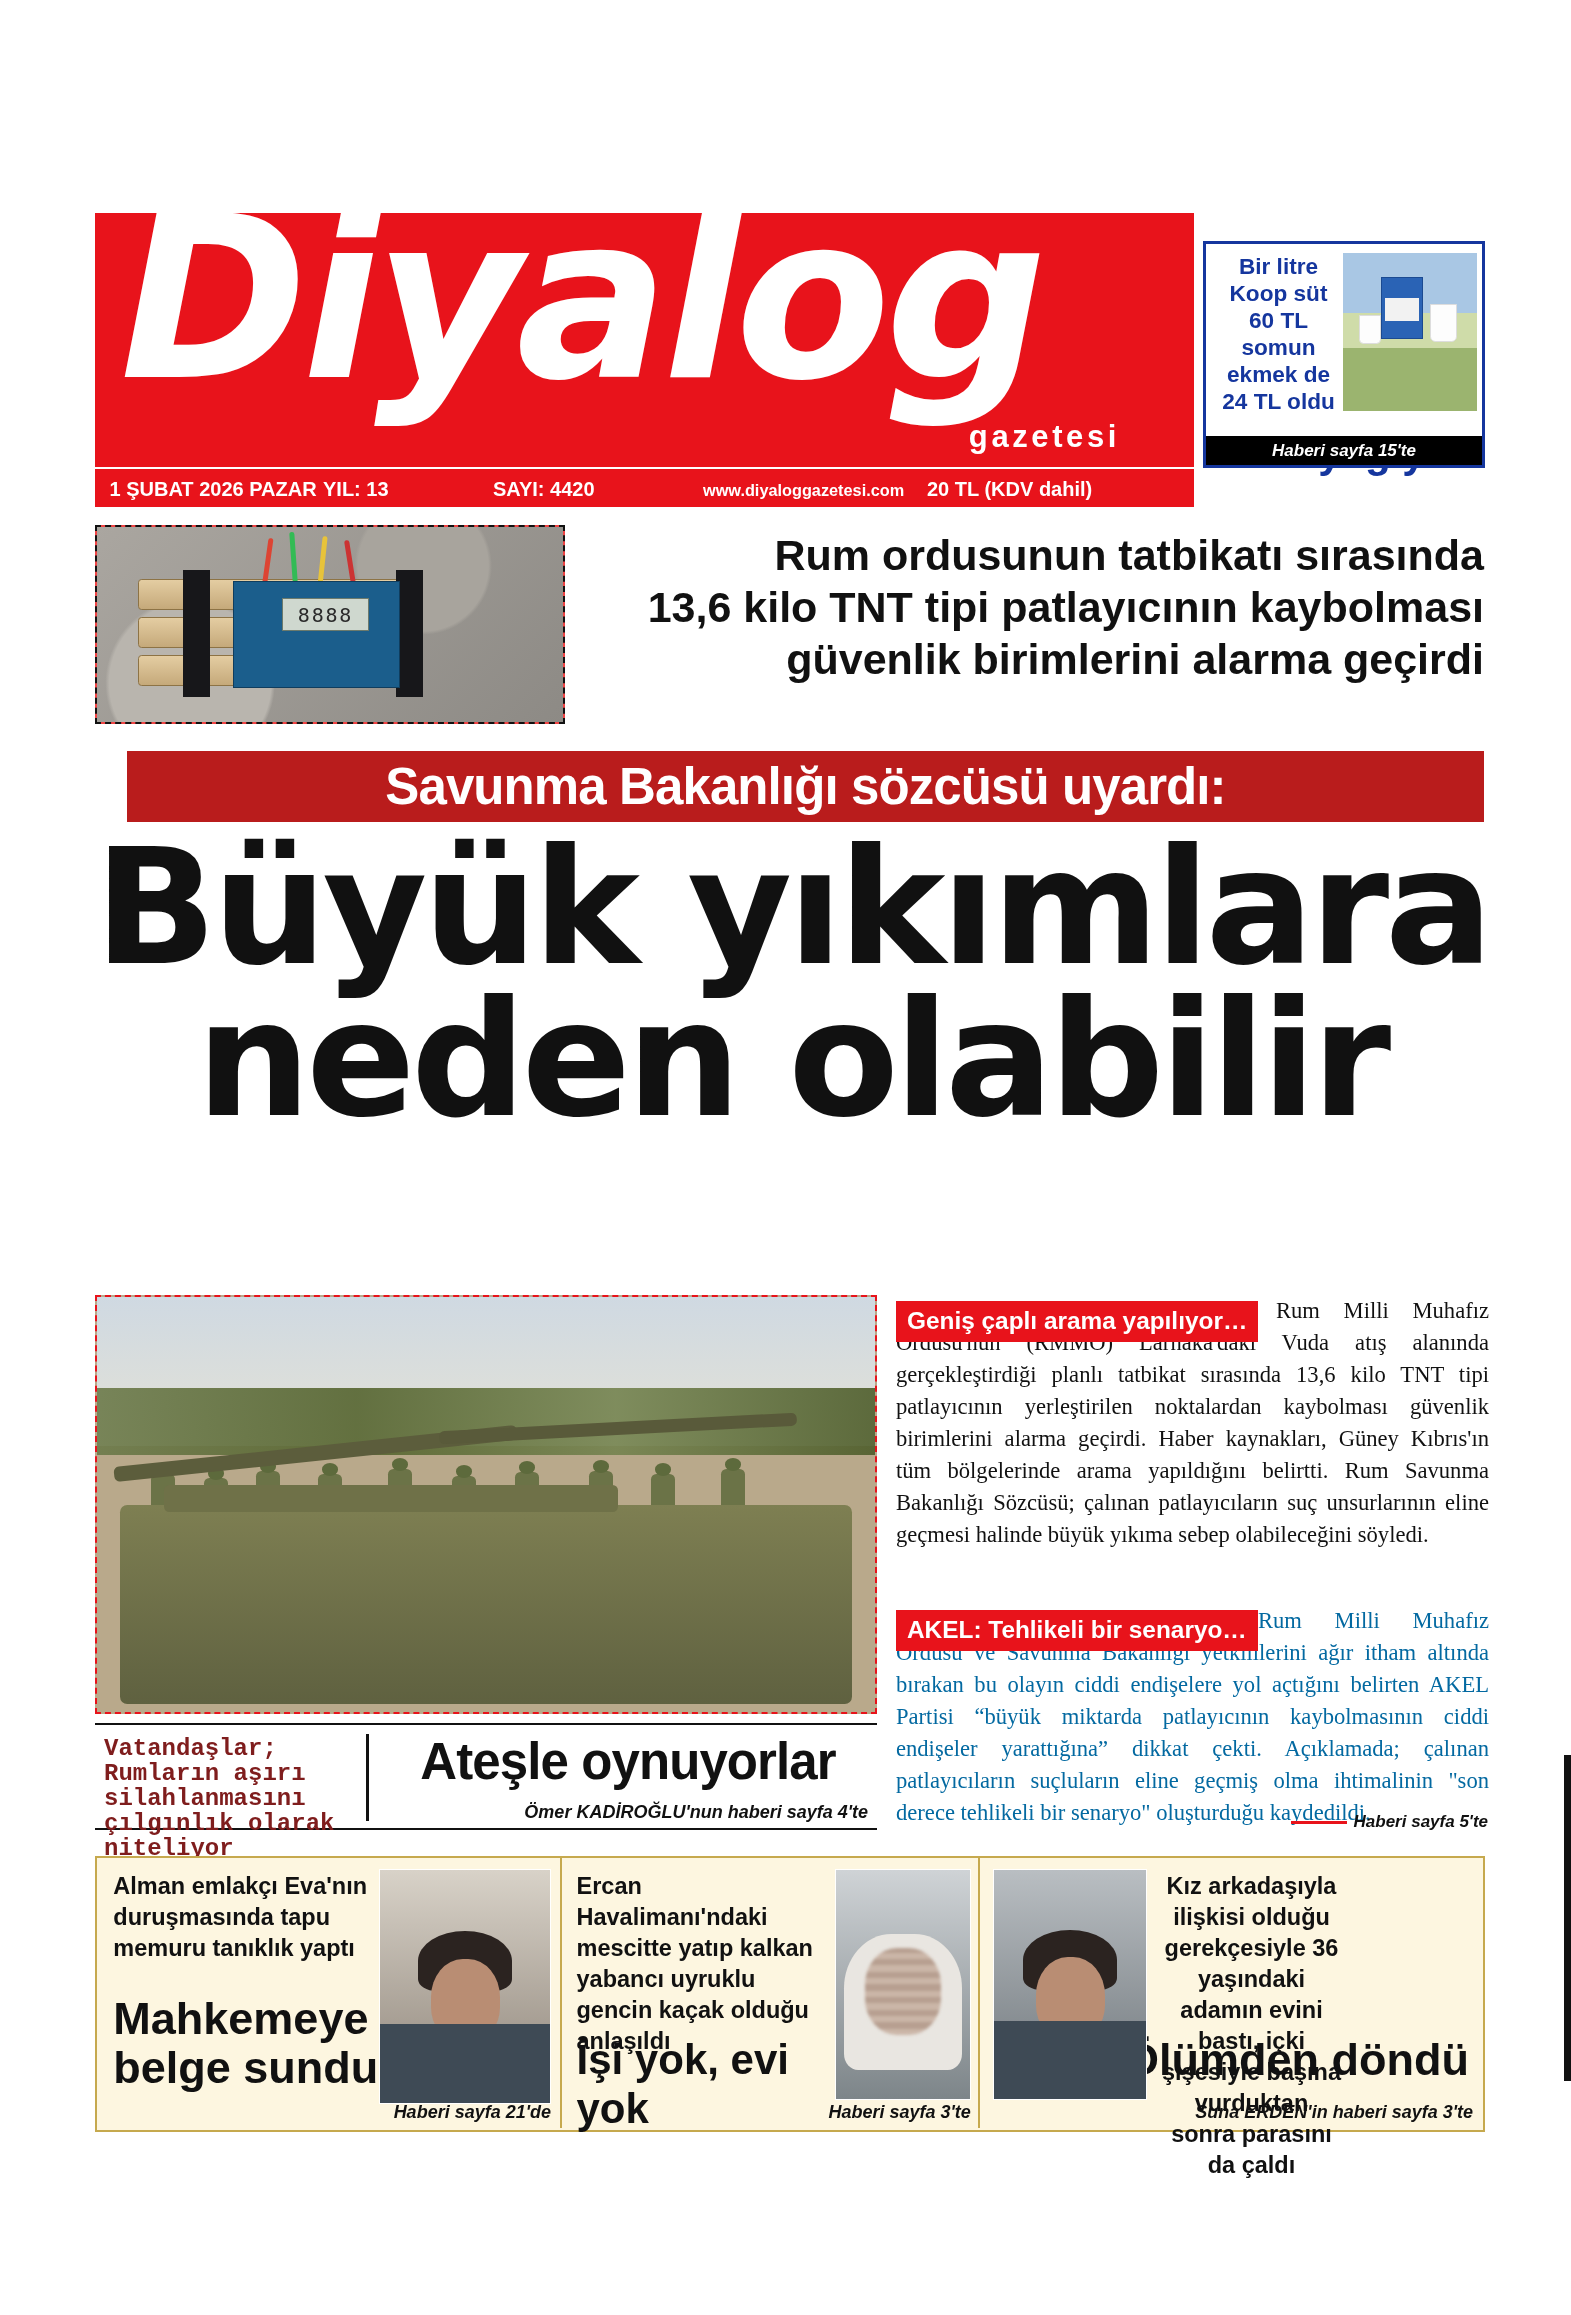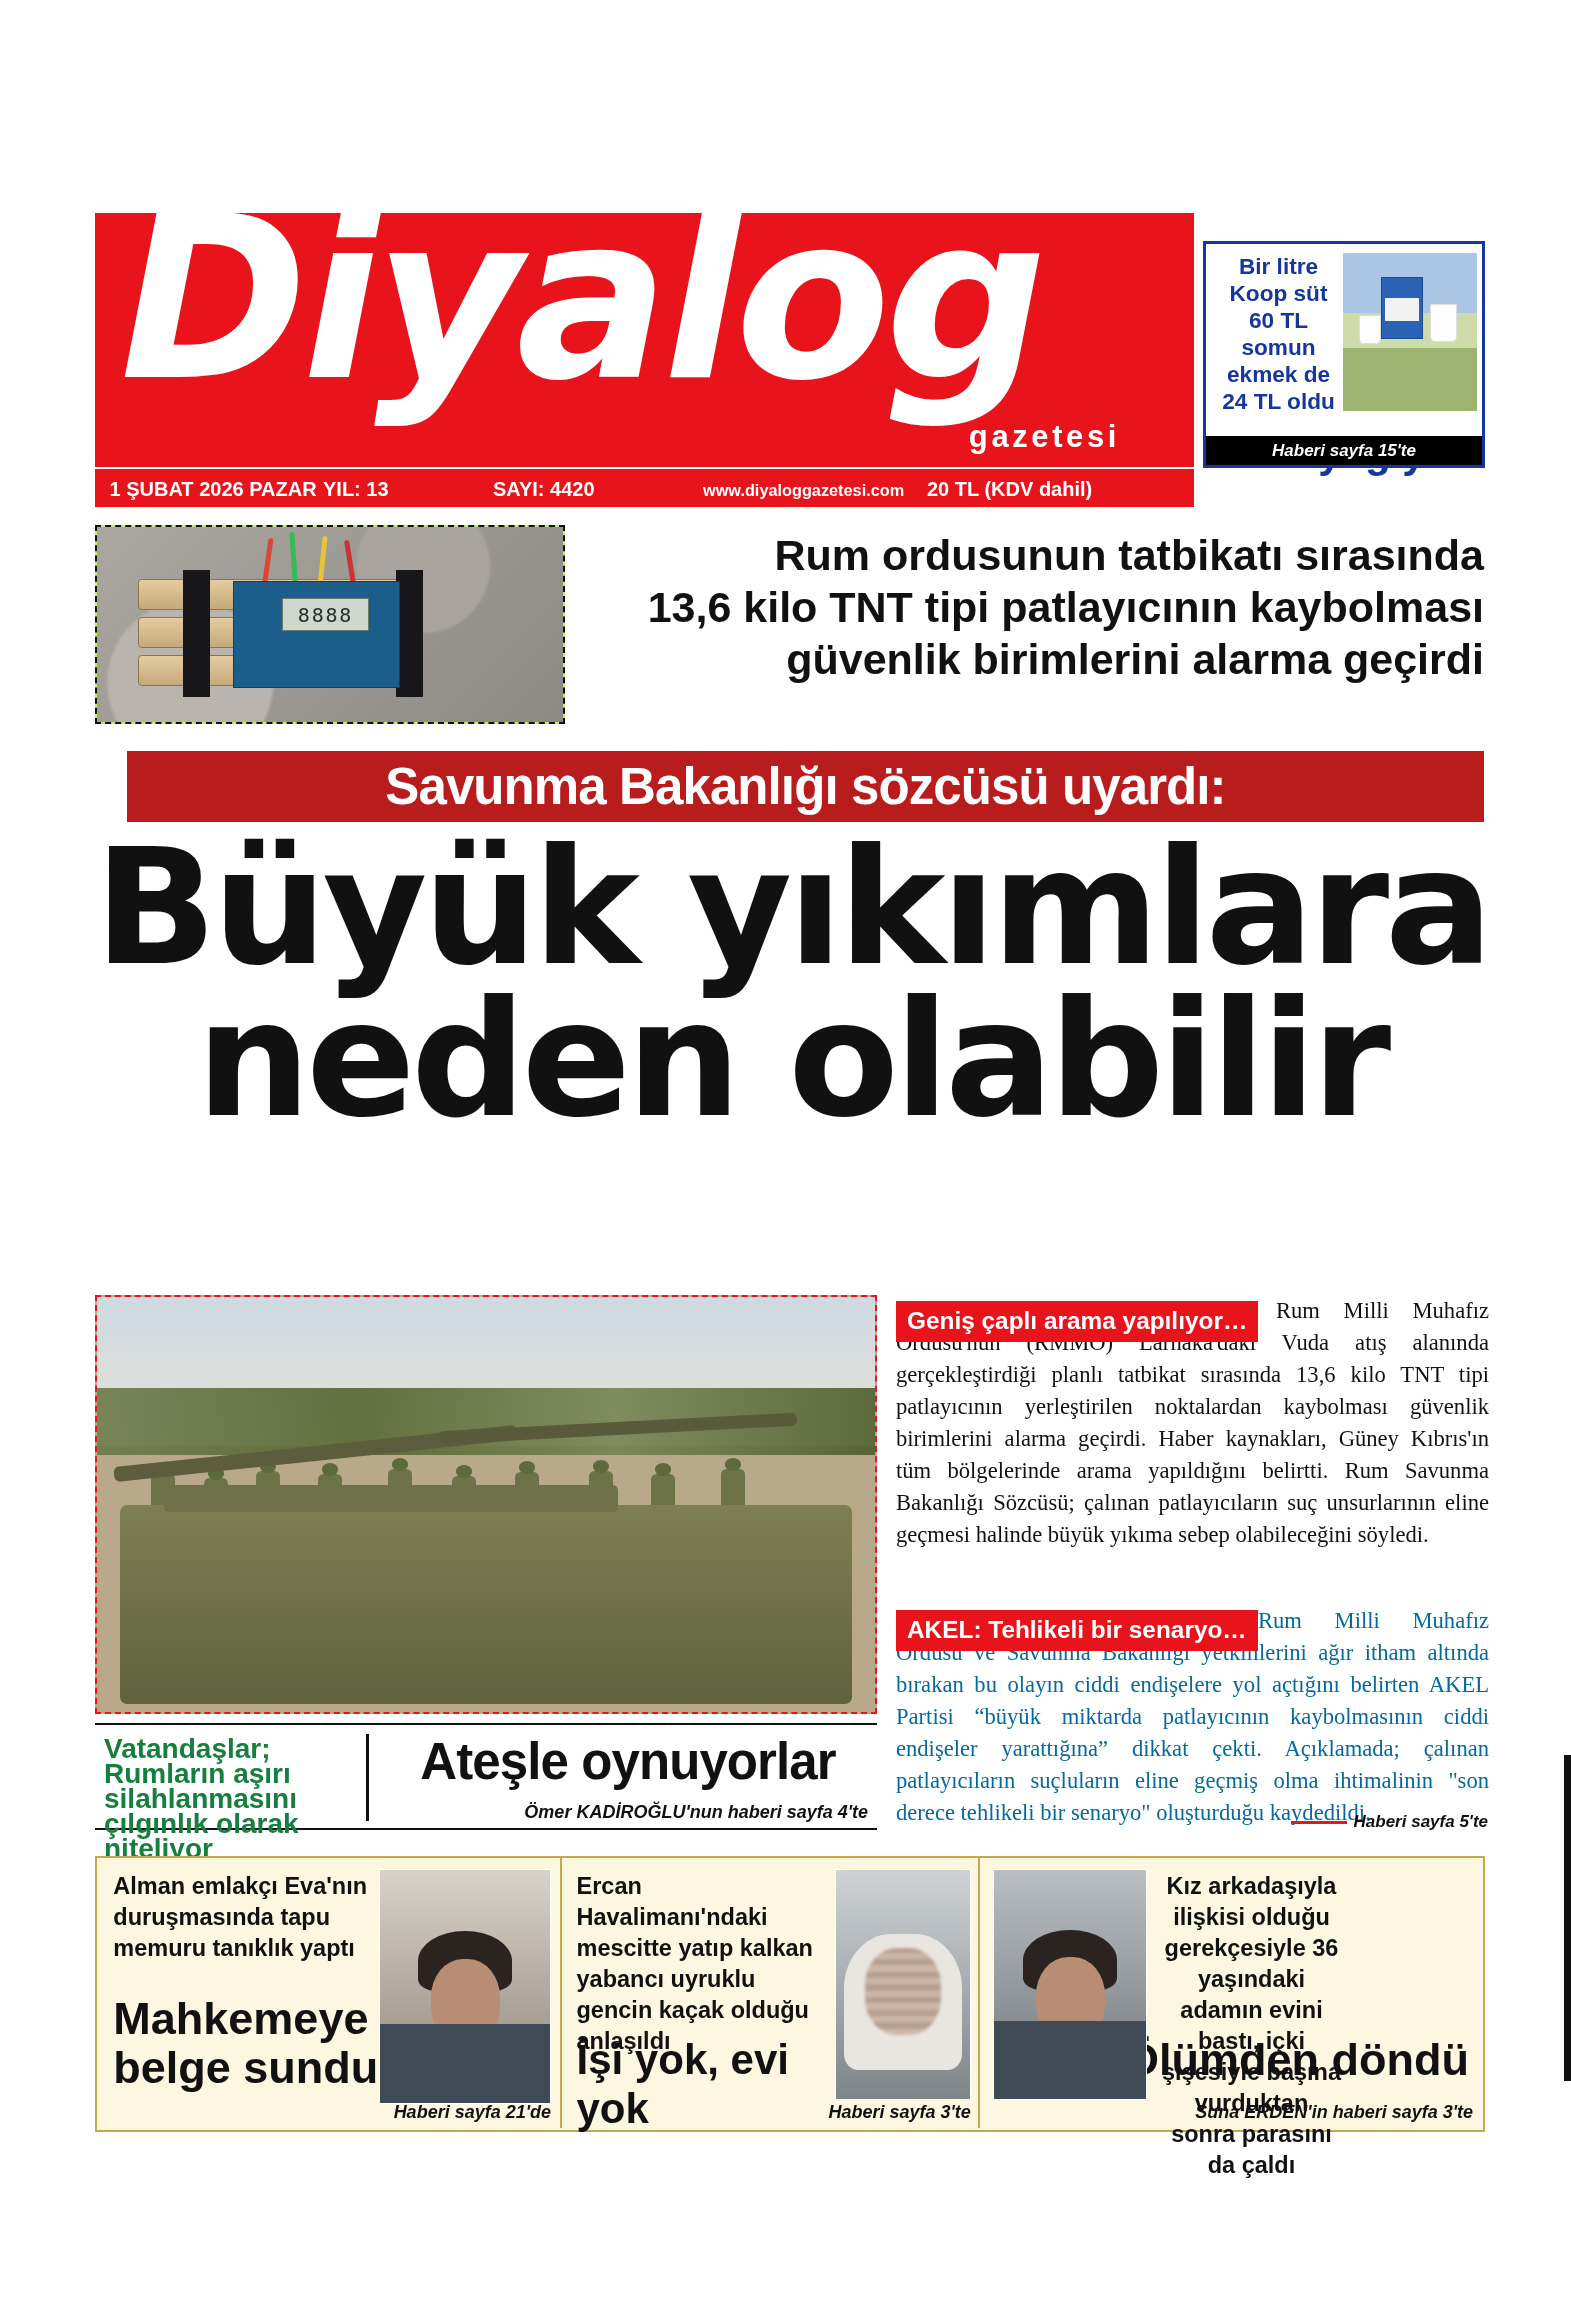--- a/index.html
+++ b/index.html
@@ -137,21 +137,21 @@
     line-height: 29px;
     font-style: italic;
   }
 
   
   .bomb-photo {
     position: absolute;
     left: 95px; top: 525px;
     width: 470px; height: 199px;
     border: 2.7px dashed #111;
-    background: #bef264;
+    background: #ef4444;
     overflow: hidden;
   }
   .bomb-photo .ground {
     position: absolute; left: 0; top: 0; width: 100%; height: 100%;
     background:
       radial-gradient(circle at 20% 80%, #b9b5ae 0 20%, transparent 21%),
       radial-gradient(circle at 70% 20%, #a8a49d 0 18%, transparent 19%),
       linear-gradient(135deg, #aaa6a0, #8d8a85);
   }
   .bomb-photo .stick {
@@ -347,23 +347,24 @@
     width: 782px; height: 107px;
     border-top: 2.7px solid #111;
     border-bottom: 2.7px solid #111;
     background: #fff;
   }
   .strip-left {
     position: absolute;
     left: 9px; top: 11px;
     width: 253px;
     font-weight: bold;
-    font-size: 28px;
+    font-size: 24px;
     line-height: 25px;
-    color: #15803d;
+    color: #7f1d1d;
+    font-family: Liberation Mono, monospace;
   }
   .strip-div {
     position: absolute; left: 271px; top: 9px;
     width: 2.7px; height: 87px; background: #111;
   }
   .strip-title {
     position: absolute;
     left: 289px; top: 7.2px;
     width: 488px;
     text-align: center;

